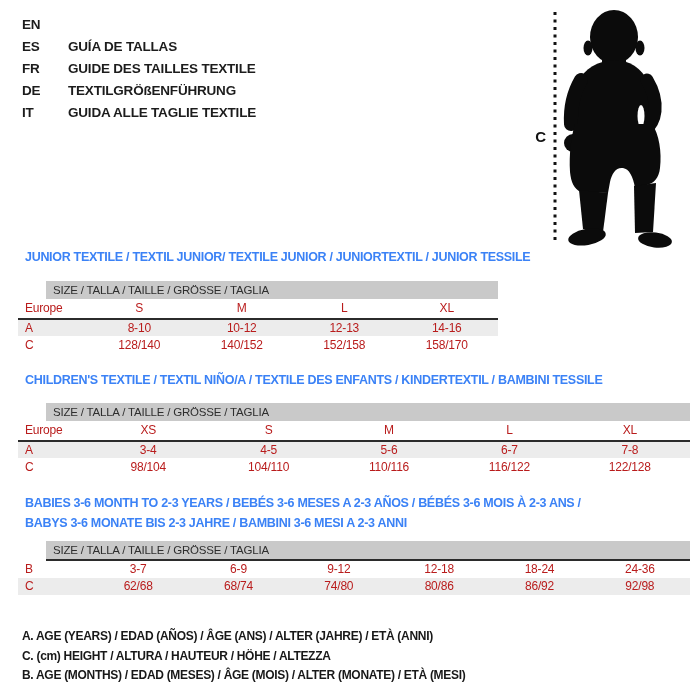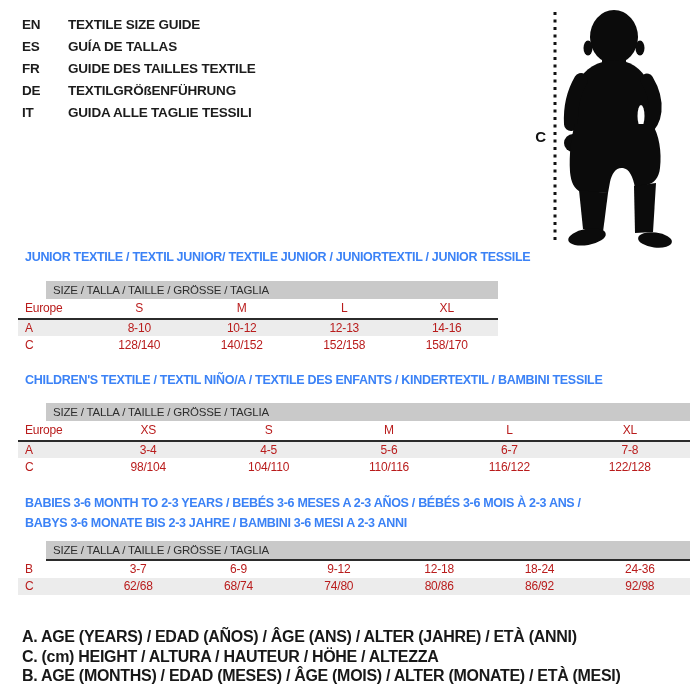--- a/index.html
+++ b/index.html
@@ -32,50 +32,49 @@
   .trow .label { text-align: left; padding-left: 7px; }
   .h19 { height: 19px; line-height: 19px; }
   .h18 { height: 18px; line-height: 18px; }
   .h17 { height: 17px; line-height: 17px; }
   .r-rule { border-top: 2px solid #2b2b2b; line-height: 16px; }
   .r-shade { background: #ececec; }
 
   
   .footnotes { top: 627px; left: 22px; }
   .footnote { height: 19.5px; line-height: 19.5px; font-weight: bold;
-    font-size: 16px; letter-spacing: -0.3px; white-space: nowrap; color:#181818; }
+    font-size: 12px; letter-spacing: -0.3px; white-space: nowrap; color:#181818; }
 
   
   .figure-svg { left: 512px; top: 4px; }
 </style>
 </head>
 <body>
 
 <div class="page">
 
   <div class="abs lang">
     <div class="lang-row">
       <span class="lang-code">EN</span>
-      <span>TEXTILE SIZE GUIDE</span>
     </div>
     <div class="lang-row">
       <span class="lang-code">ES</span>
       <span>GUÍA DE TALLAS</span>
     </div>
     <div class="lang-row">
       <span class="lang-code">FR</span>
       <span>GUIDE DES TAILLES TEXTILE</span>
     </div>
     <div class="lang-row">
       <span class="lang-code">DE</span>
       <span>TEXTILGRÖßENFÜHRUNG</span>
     </div>
     <div class="lang-row">
       <span class="lang-code">IT</span>
-      <span>GUIDA ALLE TAGLIE TESSILI</span>
+      <span>GUIDA ALLE TAGLIE TEXTILE</span>
     </div>
   </div>
 
   <svg class="abs figure-svg" width="186" height="248" viewBox="0 0 186 248">
     <line x1="43" y1="8" x2="43" y2="240" stroke="#111111" stroke-width="3" stroke-dasharray="3 4.5"></line>
     <text x="34" y="138" text-anchor="end" font-size="15" font-weight="bold" fill="#111111">C</text>
     <g fill="#0b0b0b">
       <ellipse cx="102" cy="33" rx="24" ry="27"></ellipse>
       <ellipse cx="76" cy="44" rx="4.5" ry="7.5"></ellipse>
       <ellipse cx="128" cy="44" rx="4.5" ry="7.5"></ellipse>

